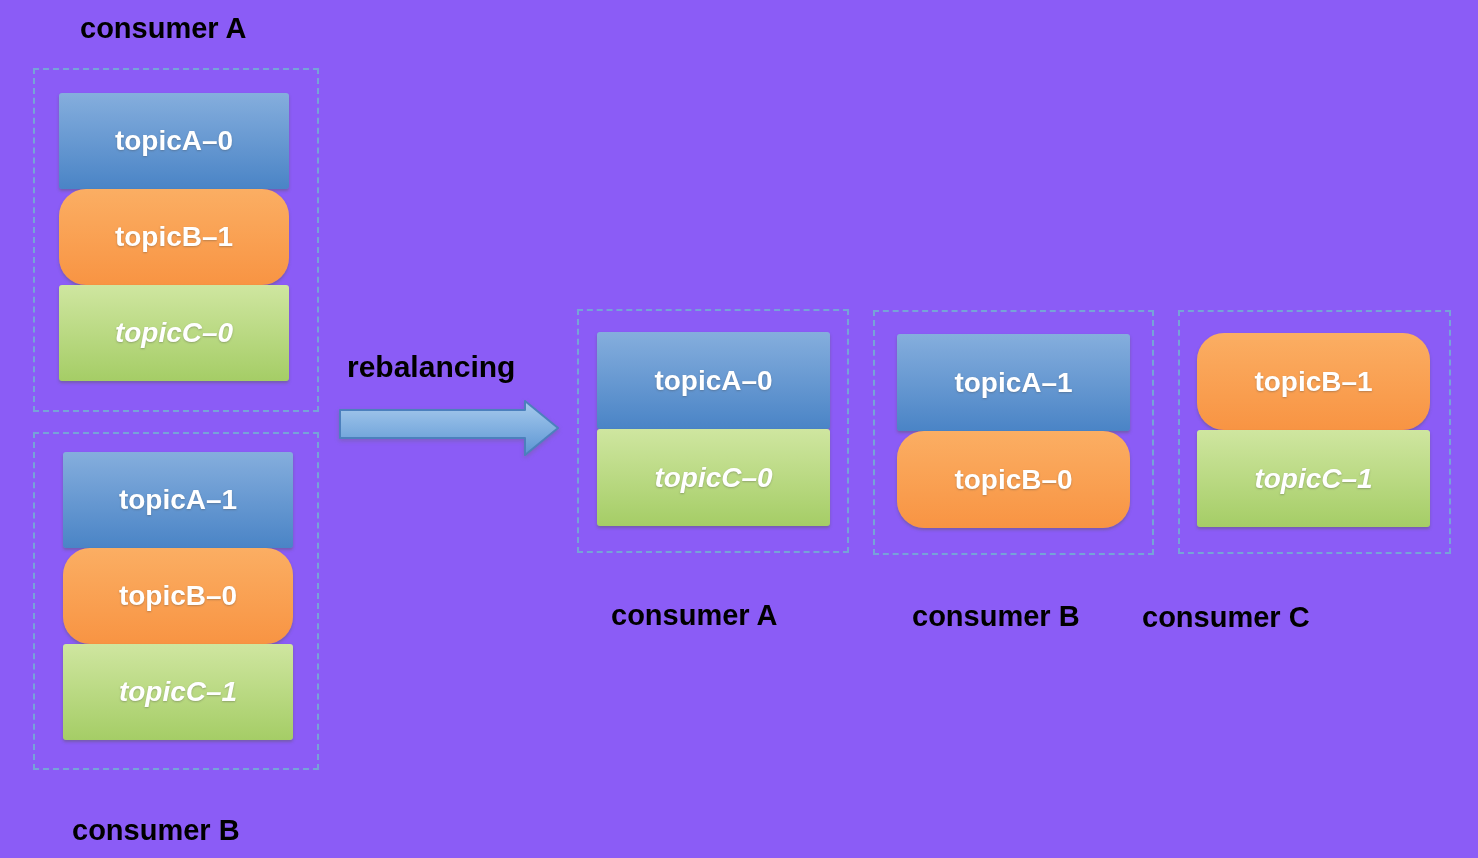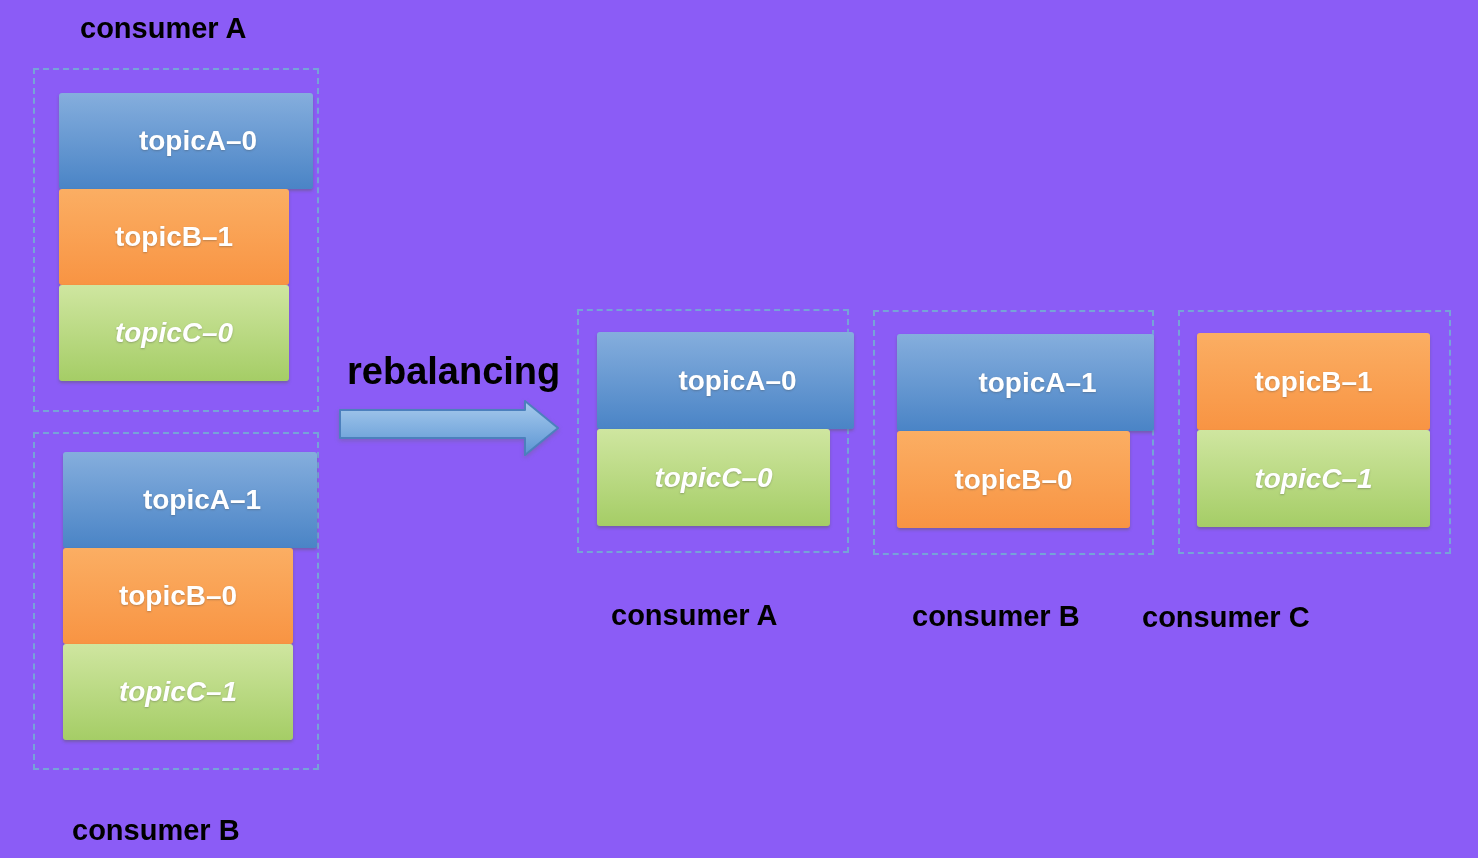--- a/index.html
+++ b/index.html
@@ -18,21 +18,21 @@
   .consumer-label {
     position: absolute;
     font-size: 29px;
     font-weight: bold;
     color: var(--consumer-label-color, #000);
     white-space: nowrap;
     letter-spacing: 0px;
   }
   .arrow-label {
     position: absolute;
-    font-size: 38px;
+    font-size: 30px;
     font-weight: bold;
     color: var(--consumer-label-color, #000);
     white-space: nowrap;
   }
   .dashed-box {
     position: absolute;
     border: 2px dashed var(--dashed-border, #76A3D8);
     background: transparent;
     box-sizing: border-box;
   }
@@ -44,22 +44,22 @@
   .block {
     position: relative;
     display: flex;
     align-items: center;
     justify-content: center;
     border-radius: 3px;
     box-shadow: 0 2px 3px rgba(90, 90, 90, 0.45);
   }
   .stack-left .block { width: 230px; height: 96px; }
   .stack-right .block { width: 233px; height: 97px; }
-  .c-blue   { background: linear-gradient(to bottom, var(--blue-top, #85AEDD),   var(--blue-bottom, #4A84C6)); padding-left: 24px; }
-  .c-orange { background: linear-gradient(to bottom, var(--orange-top, #FBAE63), var(--orange-bottom, #F89443)); }
+  .c-blue   { background: linear-gradient(to bottom, var(--blue-top, #85AEDD),   var(--blue-bottom, #4A84C6)); }
+  .c-orange { background: linear-gradient(to bottom, var(--orange-top, #FBAE63), var(--orange-bottom, #F89443)); border-radius: 27px; }
   .c-green  { background: linear-gradient(to bottom, var(--green-top, #CFE6A0),  var(--green-bottom, #A5CD66)); font-style: italic; }
   .block-label {
     font-size: 28px;
     font-weight: bold;
     color: var(--partition-label-color, #fff);
     text-shadow: 0 1px 2px rgba(70, 70, 70, 0.35);
     white-space: nowrap;
   }
   .arrow-svg {
     position: absolute;

